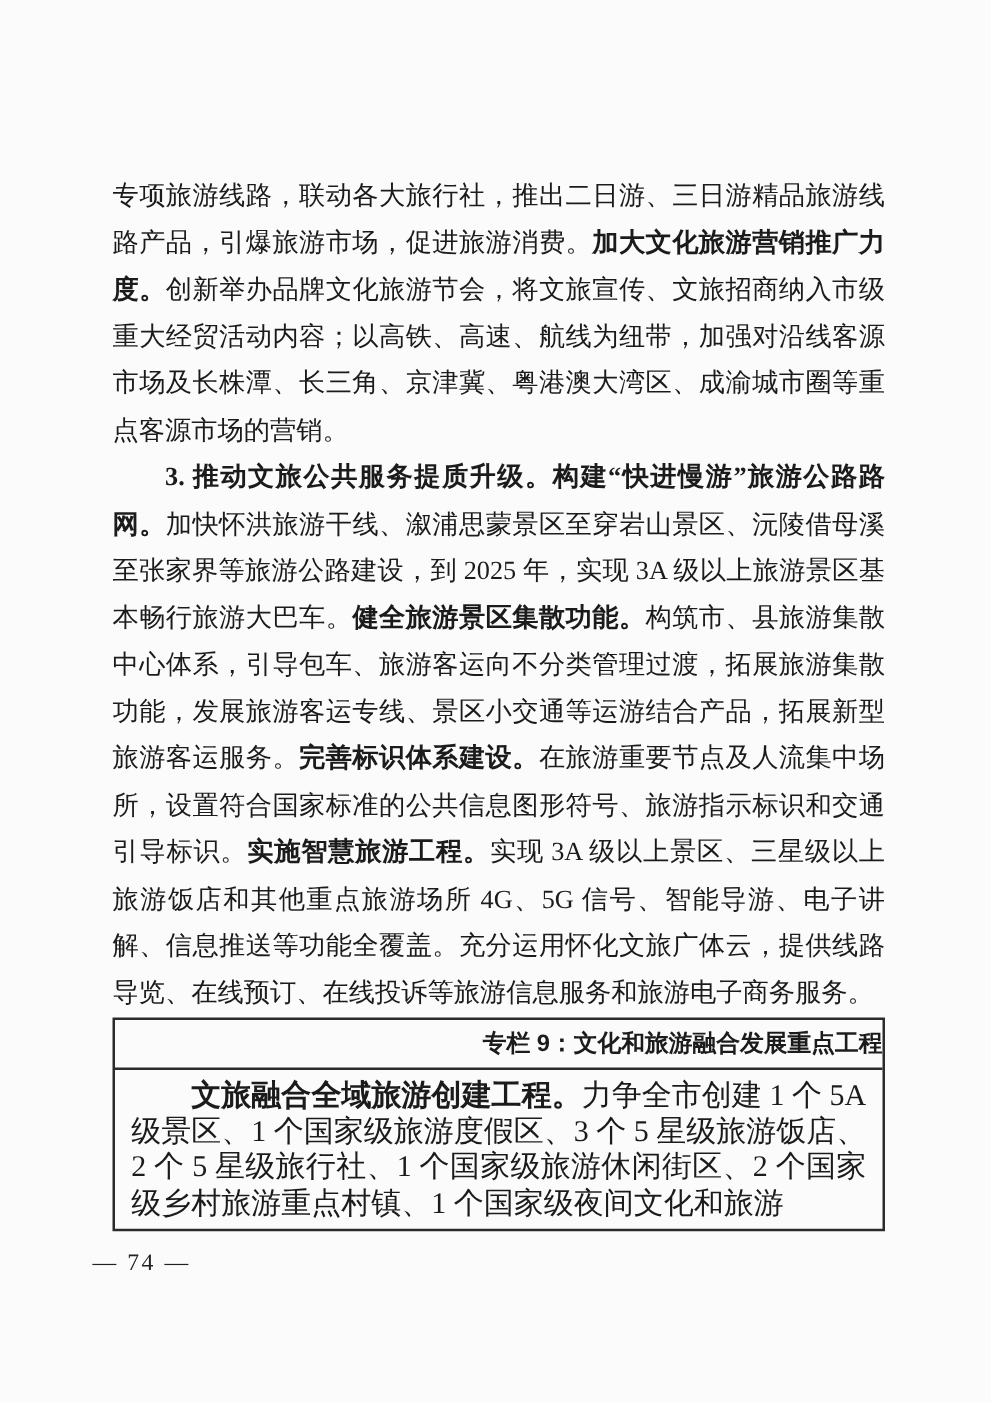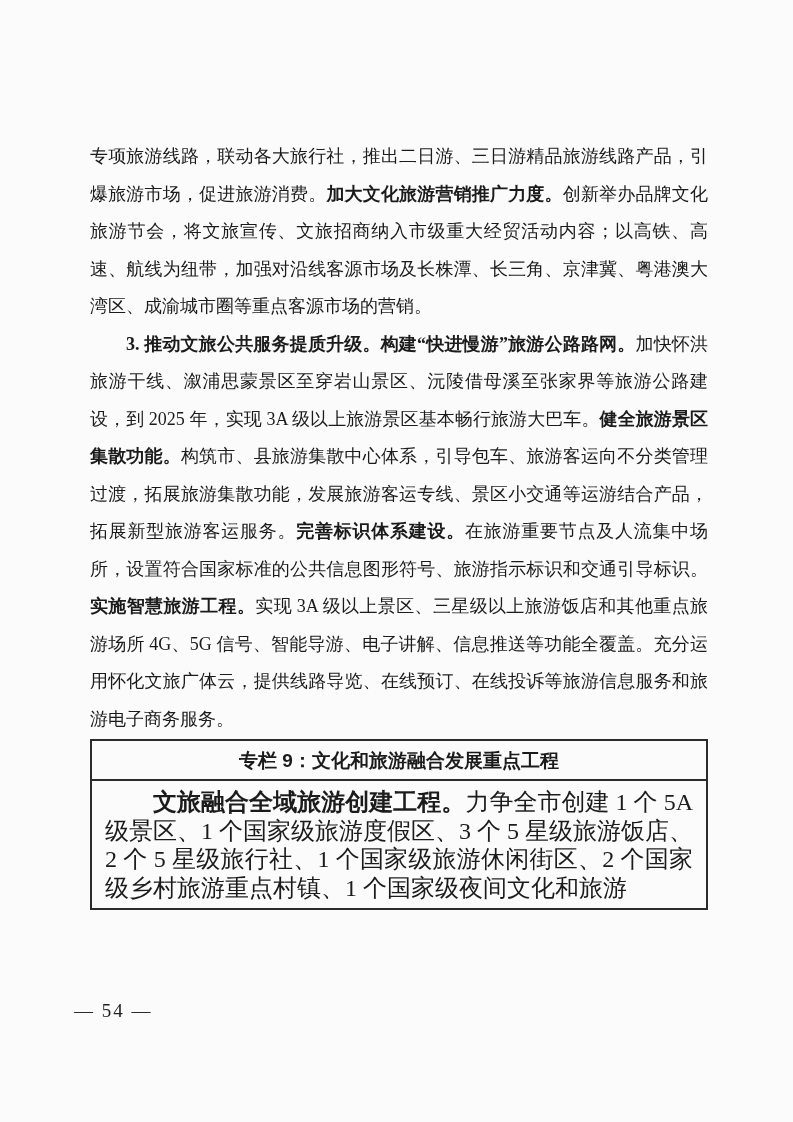--- a/index.html
+++ b/index.html
@@ -16,42 +16,42 @@
     color: #1b1b1b;
   }
   .content {
     position: absolute;
     left: 90px;
     top: 138px;
     width: 618px;
   }
   .para {
     margin: 0;
-    font-size: 18px;
+    font-size: 21px;
     line-height: 37.5px;
     text-align: justify;
     text-justify: inter-ideograph;
   }
   .indent {
     text-indent: 2em;
   }
   .b {
     font-weight: 700;
   }
   .feature-box {
     margin-top: 1px;
     border: 2px solid #2b2b2b;
     background: transparent;
   }
   .feature-box-header {
     font-family: "Liberation Sans", "DejaVu Sans", sans-serif;
     font-weight: 700;
     font-size: 19px;
     line-height: 23px;
-    text-align: center;
+    text-align: right;
     padding: 8px 0 7px 0;
     border-bottom: 2px solid #2b2b2b;
   }
   .feature-box-body {
     padding: 7px 13px 6px 13px;
   }
   .box-para {
     margin: 0;
     font-size: 24px;
     line-height: 28.5px;
@@ -79,13 +79,13 @@
 
   <div class="feature-box">
     <div class="feature-box-header">专栏 9：文化和旅游融合发展重点工程</div>
     <div class="feature-box-body">
       <p class="box-para indent"><span class="b">文旅融合全域旅游创建工程。</span><span>力争全市创建 1 个 5A 级景区、1 个国家级旅游度假区、3 个 5 星级旅游饭店、2 个 5 星级旅行社、1 个国家级旅游休闲街区、2 个国家级乡村旅游重点村镇、1 个国家级夜间文化和旅游</span></p>
     </div>
   </div>
 
 </div>
 
-<div class="page-number">— 54 —</div>
+<div class="page-number">— 74 —</div>
 
 </body></html>

